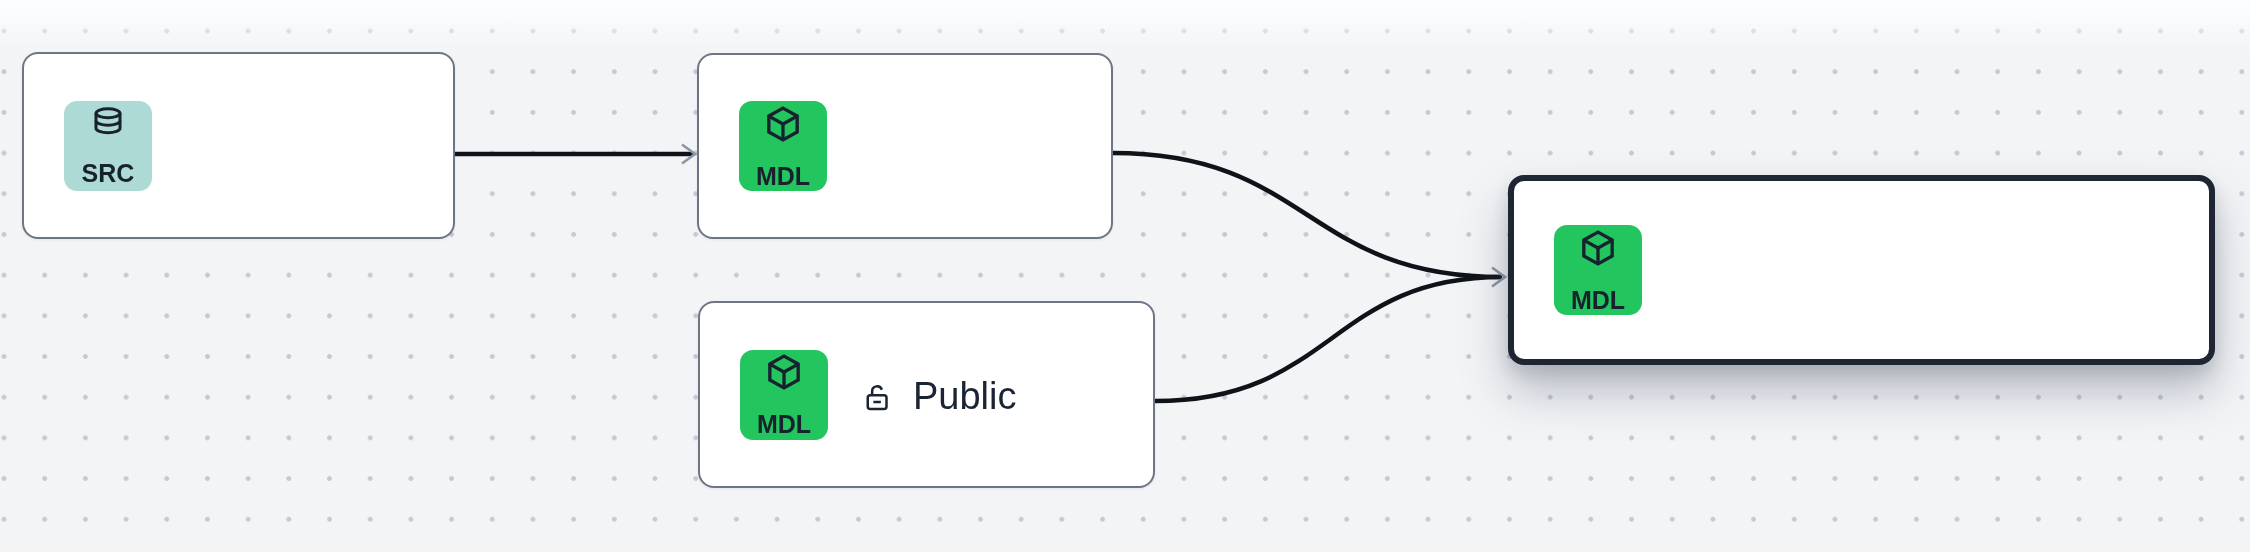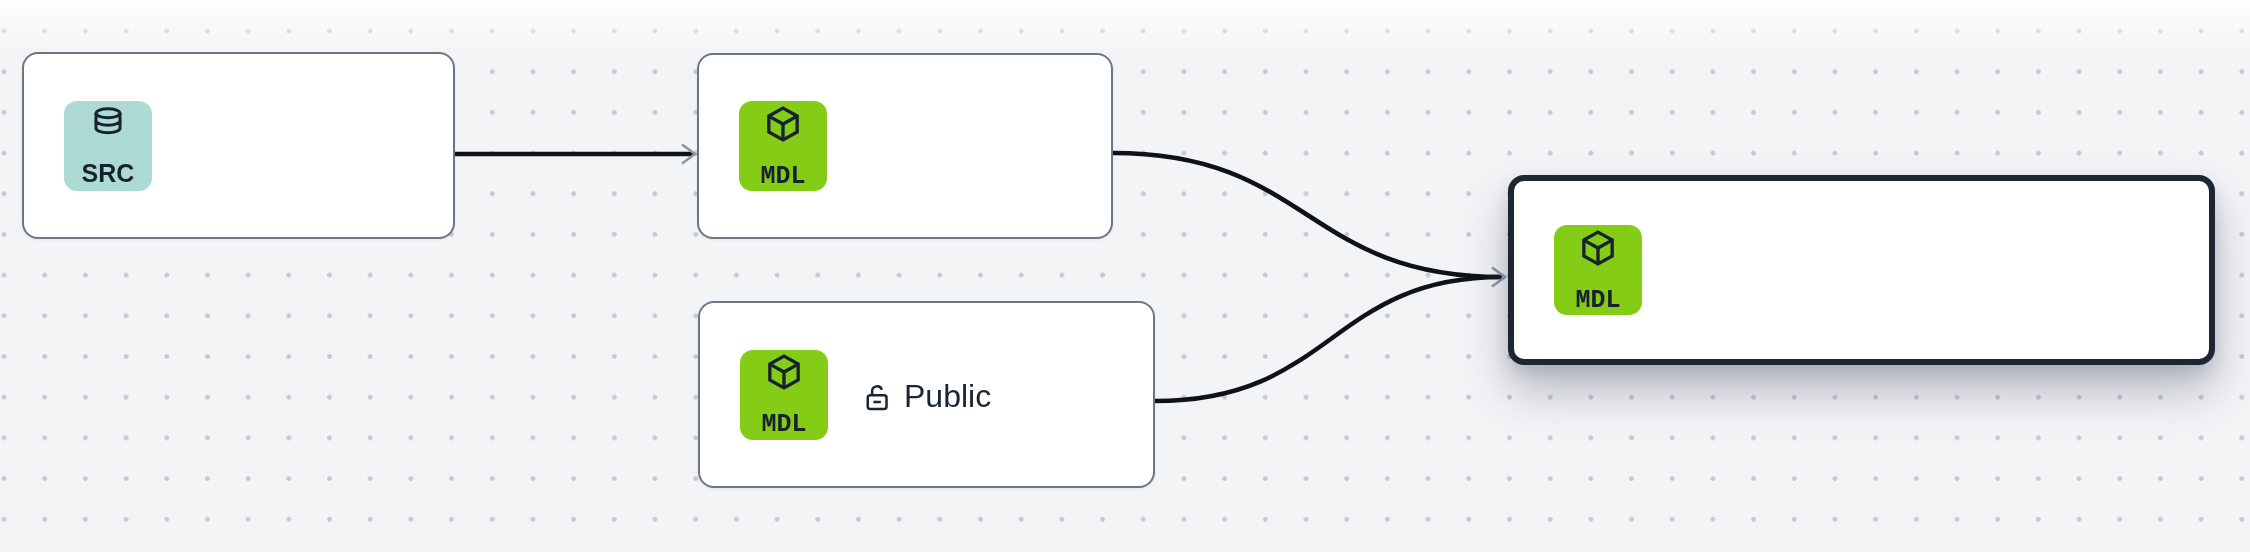--- a/index.html
+++ b/index.html
@@ -32,26 +32,26 @@
   .n1{left:22px;top:52px;width:433px;height:187px;}
   .n2{left:697px;top:53px;width:416px;height:186px;}
   .n3{left:698px;top:301px;width:457px;height:187px;}
   .n4{left:1508px;top:175px;width:707px;height:190px;}
   .badge{
     width:88px;height:90px;border-radius:13px;flex:none;
     display:flex;flex-direction:column;align-items:center;justify-content:center;
     gap:20px;color:#18222f;
   }
   .badge.src{background:#aedad5;}
-  .badge.mdl{background:#84cc16;font-family:Liberation Mono, monospace;}
+  .badge.mdl{background:#22c55e;}
   .badge .label{font-size:25px;line-height:1;font-weight:600;color:#18222f;}
   .badge svg{display:block;stroke:#18222f;}
   .textcol{display:flex;flex-direction:column;justify-content:center;}
   .title{font-size:37px;line-height:1.2;font-weight:500;color:#1a2433;}
-  .meta-row{display:flex;align-items:center;gap:10px;margin-top:4px;font-size:32px;color:#1a2433;}
+  .meta-row{display:flex;align-items:center;gap:19px;margin-top:4px;font-size:38px;color:#1a2433;}
   .meta-row svg{display:block;stroke:#1a2433;}
 </style>
 </head>
 <body>
 
 <div class="canvas">
 
   <svg class="edges" viewBox="0 0 2250 552">
     <path class="edge" d="M455,154 L693,154"></path>
     <path class="edge" d="M1113,153 C1310,153 1305,277 1502,277"></path>

